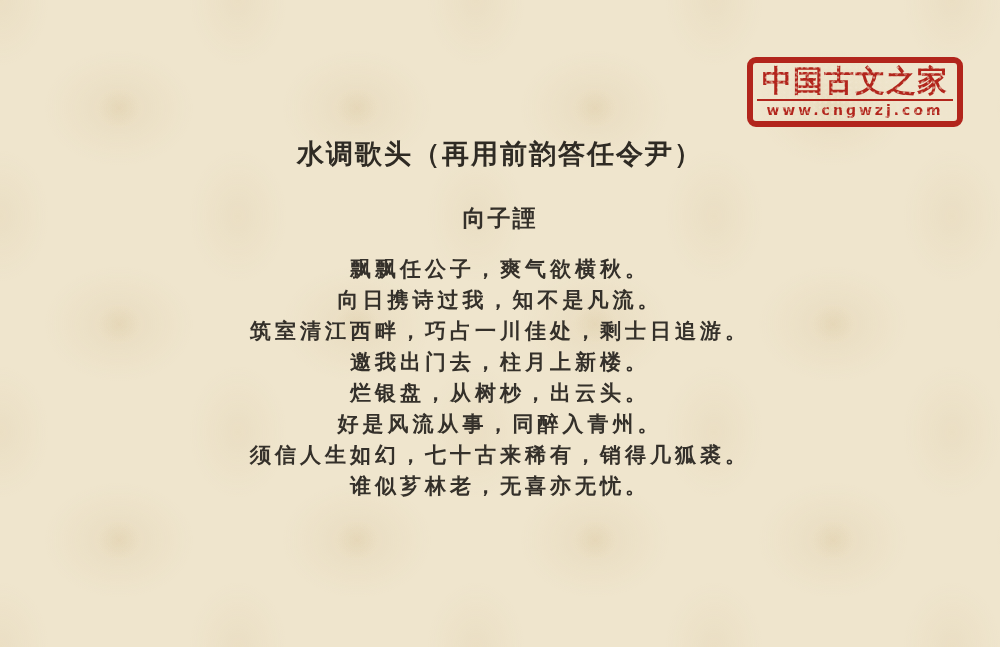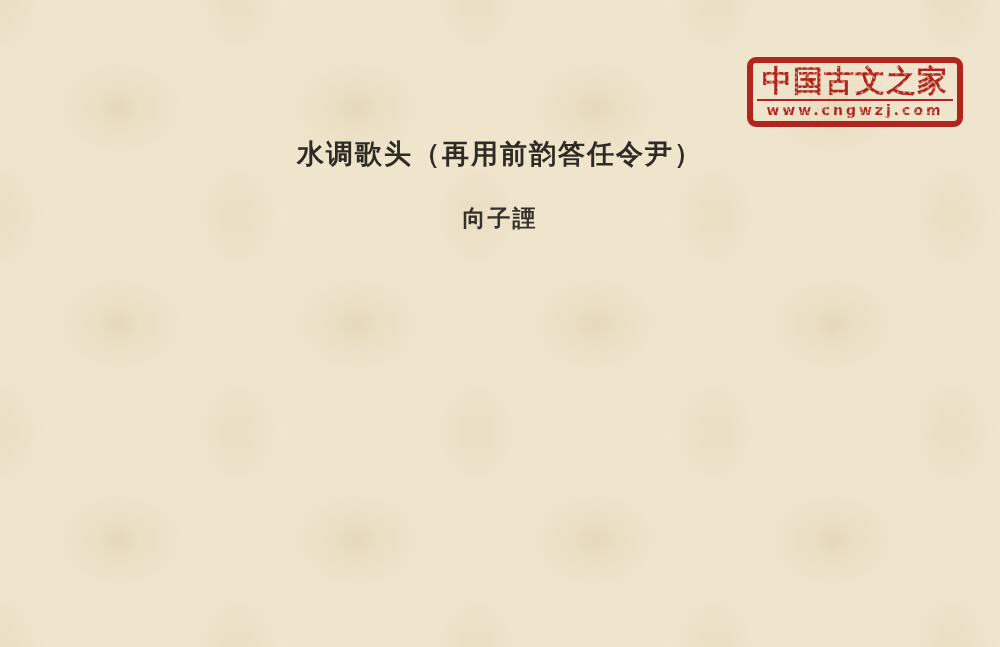--- a/index.html
+++ b/index.html
@@ -127,14 +127,24 @@
   <div class="stamp">
     <div class="stamp-name">中国古文之家</div>
     <div class="stamp-divider"></div>
     <div class="stamp-url">www.cngwzj.com</div>
   </div>
 
   <h1 class="poem-title">水调歌头（再用前韵答任令尹）</h1>
 
   <div class="poem-author">向子諲</div>
 
+  <div class="poem-body">
+    <div class="poem-line">飘飘任公子，爽气欲横秋。</div>
+    <div class="poem-line">向日携诗过我，知不是凡流。</div>
+    <div class="poem-line">筑室清江西畔，巧占一川佳处，剩士日追游。</div>
+    <div class="poem-line">邀我出门去，柱月上新楼。</div>
+    <div class="poem-line">烂银盘，从树杪，出云头。</div>
+    <div class="poem-line">好是风流从事，同醉入青州。</div>
+    <div class="poem-line">须信人生如幻，七十古来稀有，销得几狐裘。</div>
+    <div class="poem-line">谁似芗林老，无喜亦无忧。</div>
+  </div>
 
 </div>
 
 </body></html>

